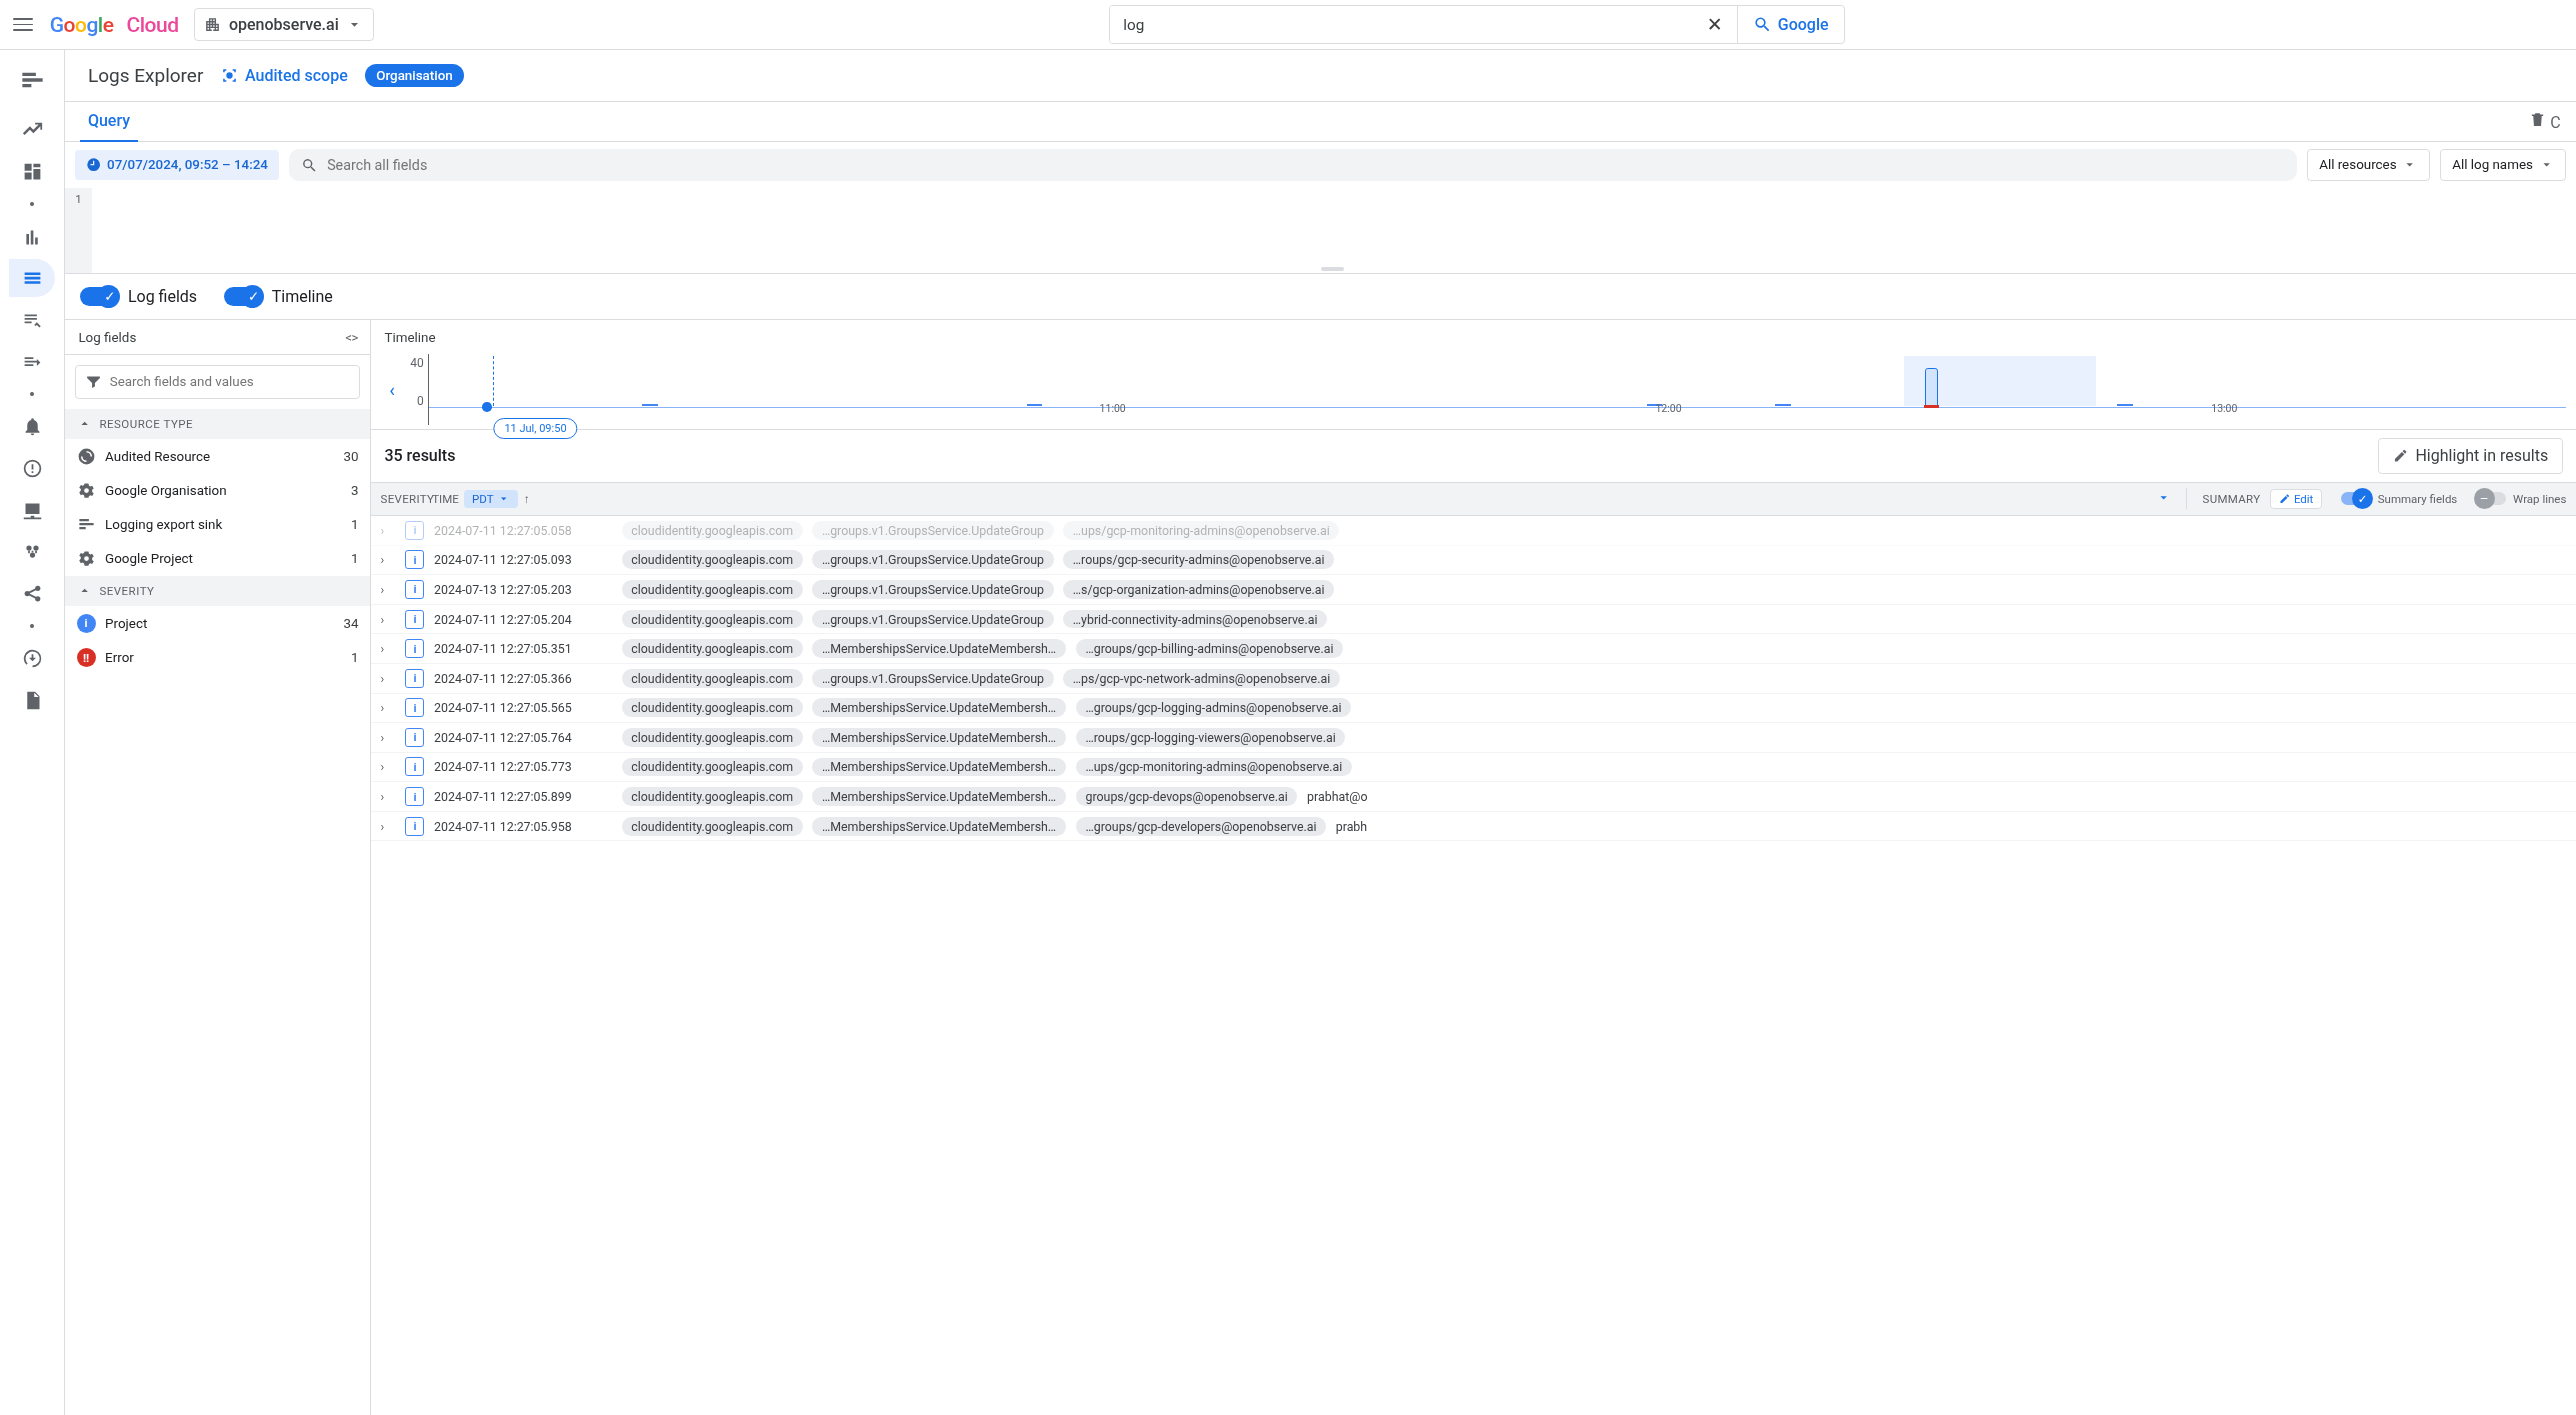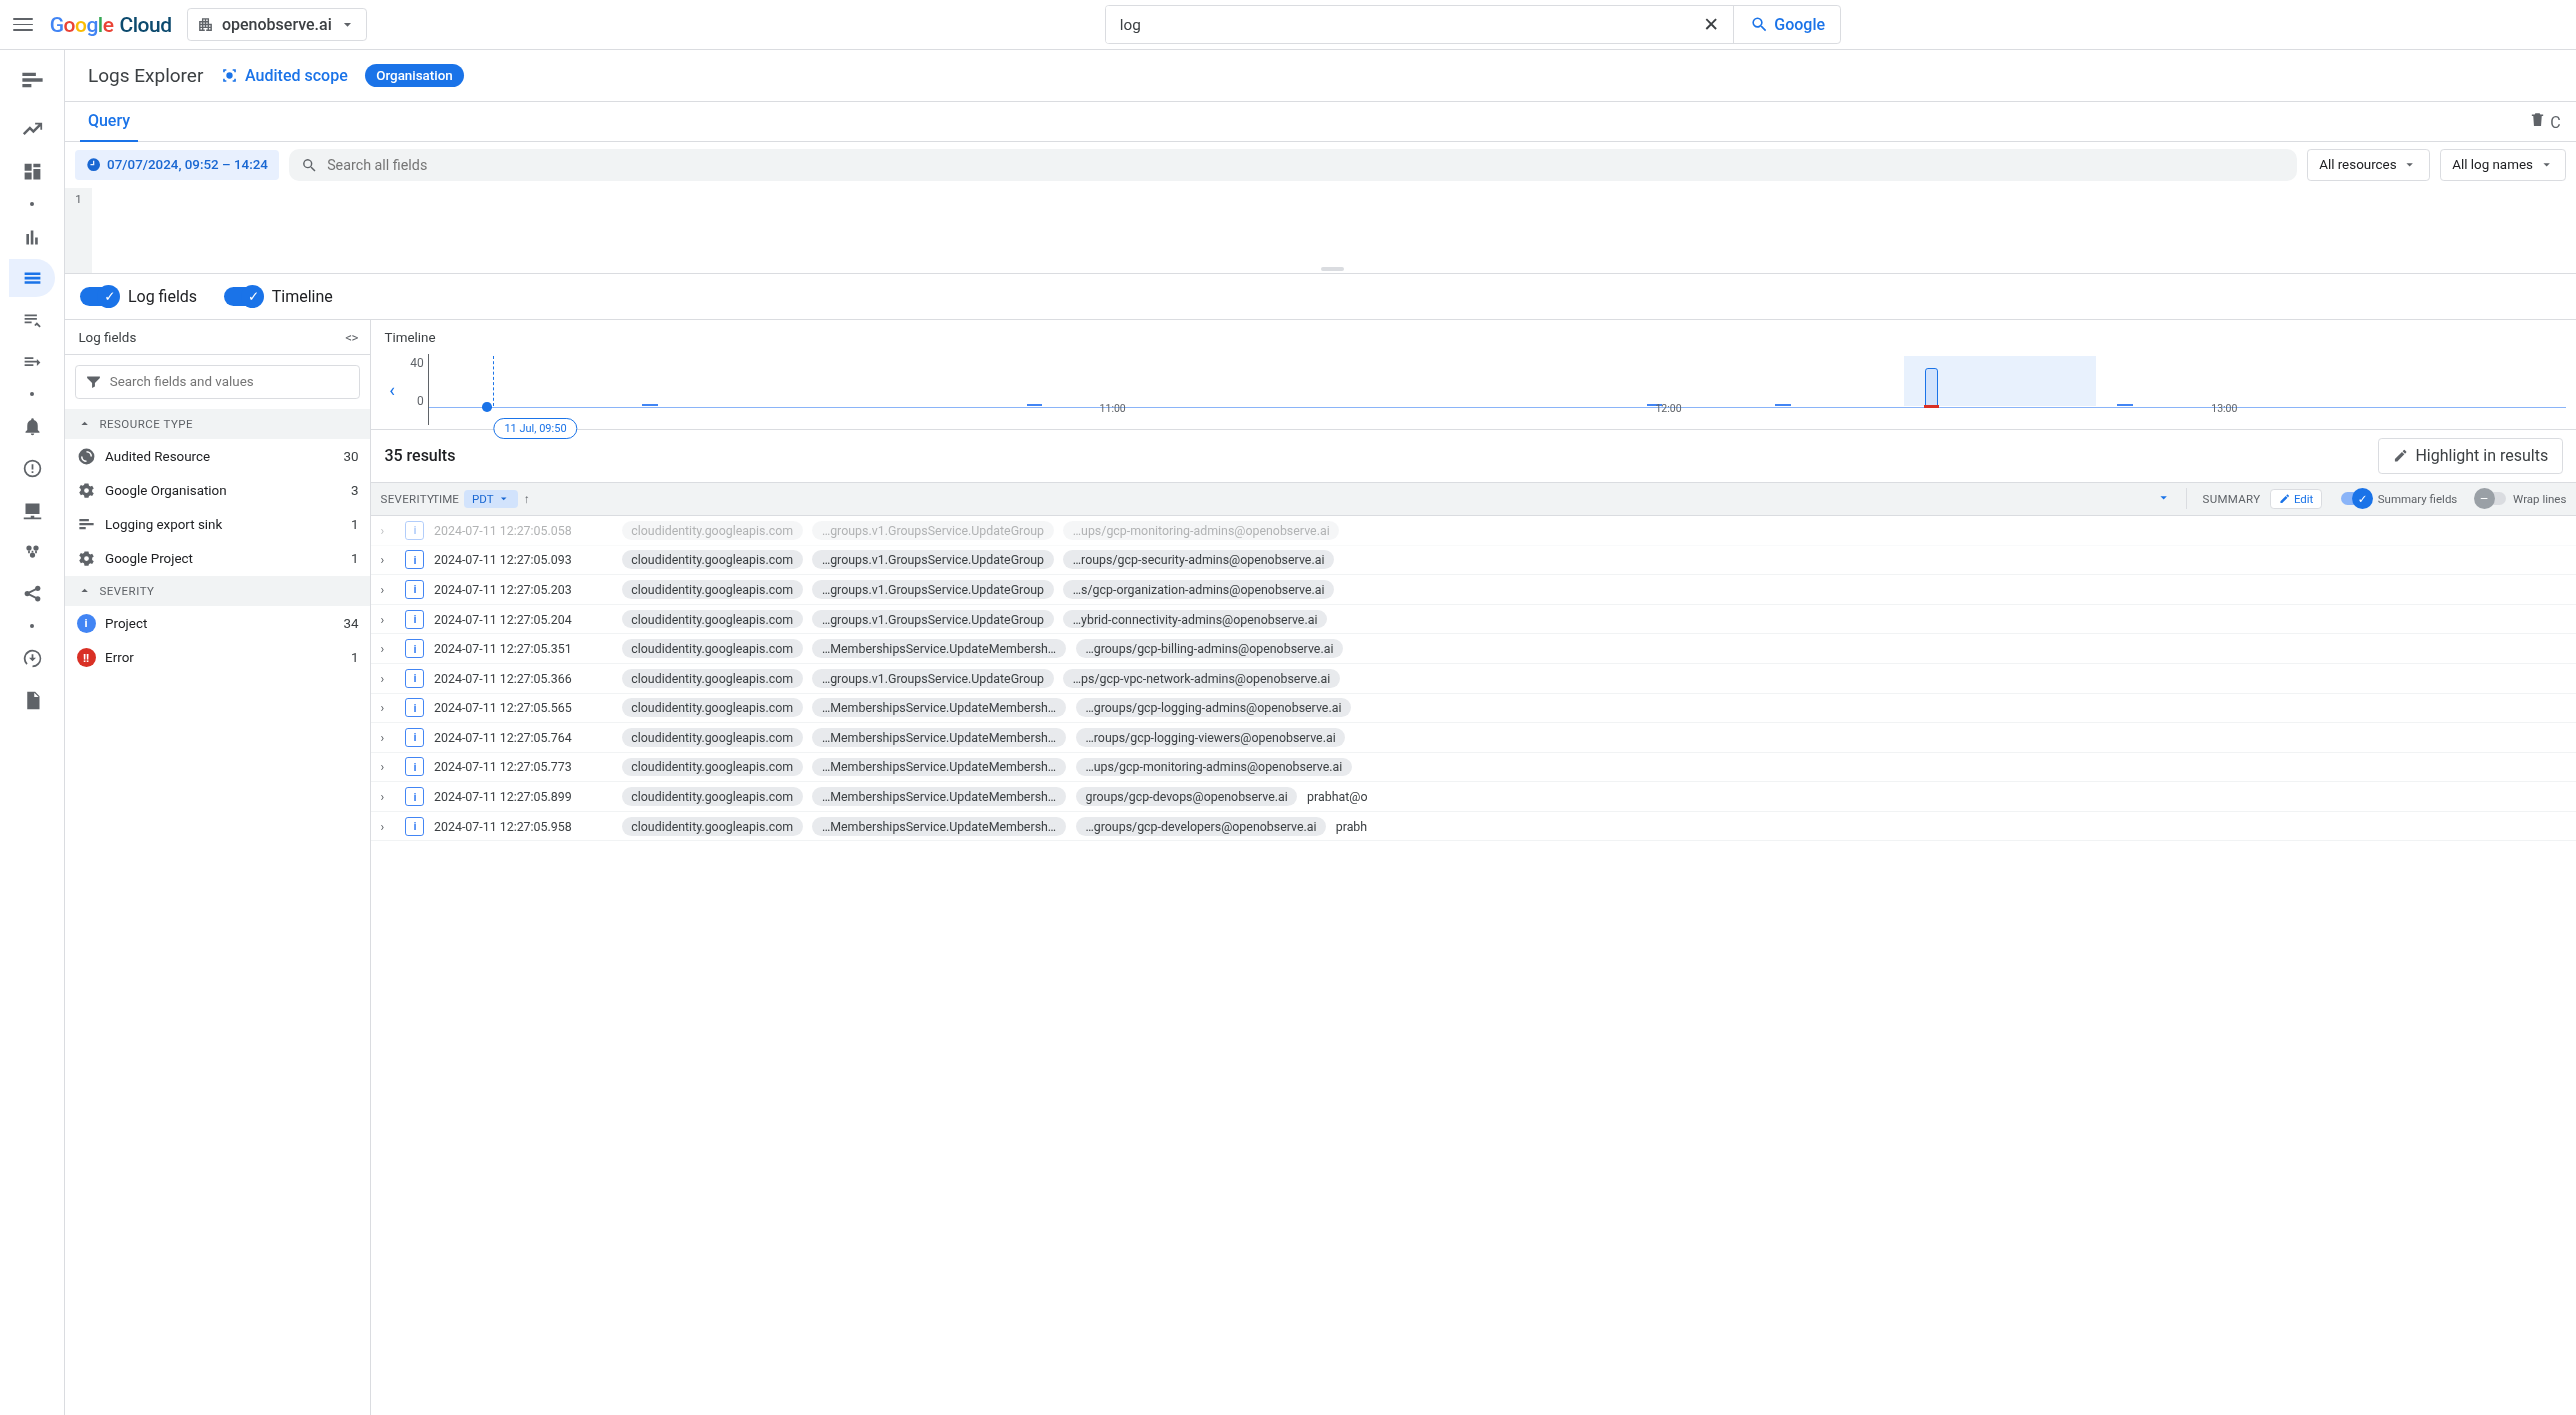--- a/index.html
+++ b/index.html
@@ -4,21 +4,21 @@
 <style>
 * { margin: 0; padding: 0; box-sizing: border-box; font-family: 'Google Sans', Roboto, Arial, sans-serif; }
 html, body { width: 100%; height: 100%; background: #fff; color: #202124; overflow: hidden; }
 
 
 .topbar { display: flex; align-items: center; height: 50px; padding: 0 11.5px; border-bottom: 1px solid #dadce0; gap: 15.3px; }
 .hamburger { width: 23px; height: 23px; cursor: pointer; display:flex; flex-direction:column; justify-content:space-around; padding:3.8px 1.9px;}
 .hamburger span { height:1.9px; background:#5f6368; border-radius:1px;}
 .gc-logo { font-size: 21px; font-weight: 500; letter-spacing: -0.5px; }
 .gc-logo .g1{color:#4285F4;} .gc-logo .g2{color:#EA4335;} .gc-logo .g3{color:#FBBC04;} .gc-logo .g4{color:#4285F4;} .gc-logo .g5{color:#34A853;} .gc-logo .g6{color:#EA4335;}
-.gc-logo .cloud{color:#0c4a6e; margin-left:6px;}
+.gc-logo .cloud{color:#ec4899; margin-left:13px;}
 .project-picker { display:flex; align-items:center; gap:7.6px; border:1px solid #dadce0; border-radius:3.8px; padding:5.7px 9.6px; cursor:pointer; color:#3c4043; font-weight:500;}
 .project-picker svg{fill:#5f6368;}
 .top-search-wrap{ display:flex; flex:1; max-width:736px; margin-left:auto; margin-right:auto; border:1px solid #dadce0; border-radius:3.8px; overflow:hidden;}
 .top-search-input{ flex:1; border:none; outline:none; padding:9.6px 13.4px; font-size:15.3px; color:#3c4043;}
 .top-search-clear{ width:44px; display:flex; align-items:center; justify-content:center; cursor:pointer; font-size:19px; color:#3c4043;}
 .top-search-btn{ display:flex; align-items:center; gap:5.7px; padding:0 15.3px; border-left:1px solid #dadce0; color:#1a73e8; font-weight:500; cursor:pointer;}
 .top-search-btn svg{fill:#1a73e8;}
 
 
 .body { display:flex; height: calc(100% - 50px); }
@@ -480,21 +480,21 @@
               <span class="chev">›</span>
               <span class="sev">i</span>
               <span class="ts">2024-07-11 12:27:05.093</span>
               <span class="pill narrow">cloudidentity.googleapis.com</span>
               <span class="pill method">…groups.v1.GroupsService.UpdateGroup</span>
               <span class="pill email">…roups/gcp-security-admins@openobserve.ai</span>
             </div>
             <div class="log-row">
               <span class="chev">›</span>
               <span class="sev">i</span>
-              <span class="ts">2024-07-11 12:27:05.203</span>
+              <span class="ts">2024-07-13 12:27:05.203</span>
               <span class="pill narrow">cloudidentity.googleapis.com</span>
               <span class="pill method">…groups.v1.GroupsService.UpdateGroup</span>
               <span class="pill email">…s/gcp-organization-admins@openobserve.ai</span>
             </div>
             <div class="log-row">
               <span class="chev">›</span>
               <span class="sev">i</span>
               <span class="ts">2024-07-11 12:27:05.204</span>
               <span class="pill narrow">cloudidentity.googleapis.com</span>
               <span class="pill method">…groups.v1.GroupsService.UpdateGroup</span>

